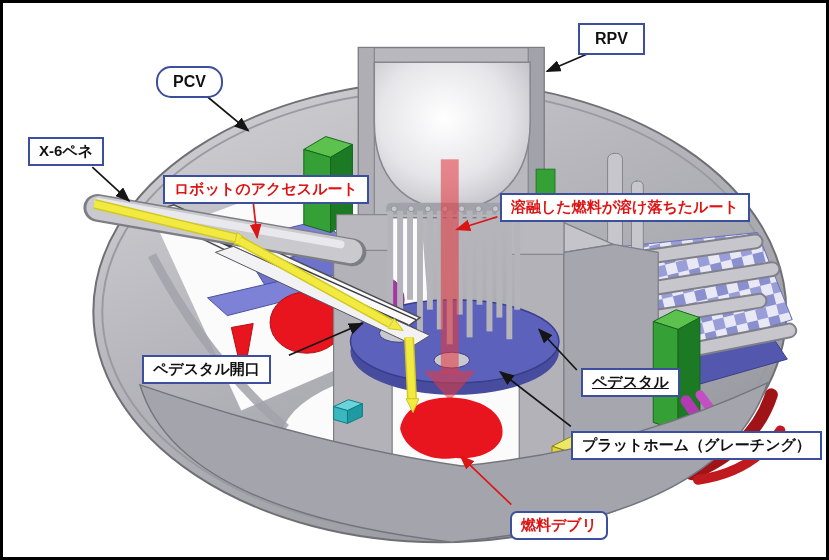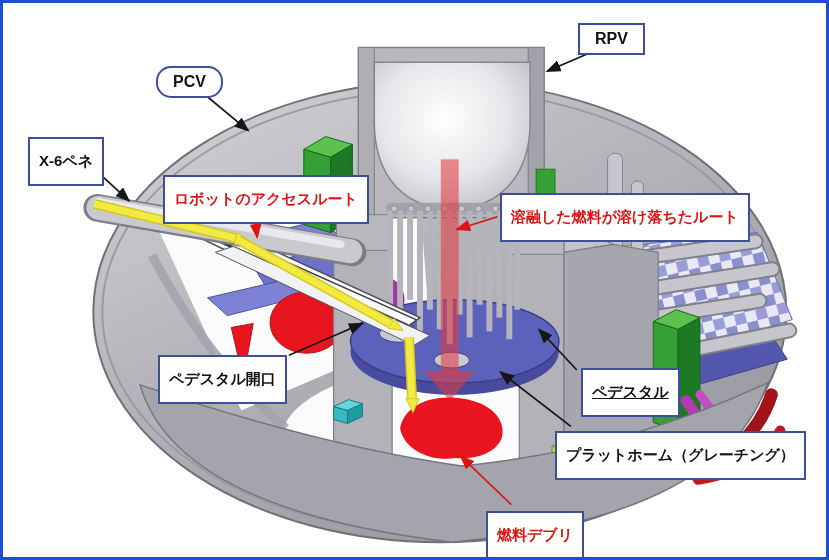--- a/index.html
+++ b/index.html
@@ -1,20 +1,20 @@
 <!DOCTYPE html>
 <html style="--c-label_border: #3c4e9e; --c-annotation_red: #dd1414; --c-annotation_black: #151515; --c-route_yellow: #f2ea40; --c-molten_red: rgba(226,58,66,0.58); --c-debris_red: #e8141e; --c-metal_gray: #b4b4ba; --c-platform_blue: #5c61bc; --c-equipment_green: #35a035; --c-equipment_magenta: #a636a6; --c-equipment_cyan: #39b8c0; --c-equipment_yellow: #ddd535;"><head>
 <meta charset="utf-8">
 <style>
   html,body{margin:0;padding:0;background:#fff;}
-  .stage{position:relative;width:829px;height:560px;background:#fff;border:3px solid #1d4ed8;box-sizing:border-box;overflow:hidden;
+  .stage{position:relative;width:829px;height:560px;background:#fff;border:3px solid #000000;box-sizing:border-box;overflow:hidden;
          font-family:"Liberation Sans","DejaVu Sans",sans-serif;}
   .scene{position:absolute;left:0;top:0;width:100%;height:100%;}
   .lbl{position:absolute;background:#fff;border:2px solid var(--c-label_border,#3c4e9e);color:#111;
-       font-weight:600;font-size:15px;line-height:1.25;padding:13px 9px;white-space:nowrap;z-index:5;}
+       font-weight:600;font-size:15px;line-height:1.25;padding:3px 9px;white-space:nowrap;z-index:5;}
   .lbl.big{font-size:16px;padding:4px 15px;}
   .lbl.red{color:var(--c-annotation_red,#dd1414);}
   .route-line{stroke:var(--c-route_yellow,#f2ea40);stroke-width:7;fill:none;}
   .route-under{stroke:#d2c822;stroke-width:10;fill:none;}
   .route-head{fill:var(--c-route_yellow,#f2ea40);stroke:#cfc51e;stroke-width:1;}
   .molten{fill:var(--c-molten_red,rgba(226,58,66,0.58));}
   .debris{fill:var(--c-debris_red,#e8141e);}
   .ann-b{stroke:var(--c-annotation_black,#111);stroke-width:1.7;fill:none;}
   .ann-r{stroke:var(--c-annotation_red,#dd1414);stroke-width:1.7;fill:none;}
   .mkb{fill:var(--c-annotation_black,#111);}
@@ -231,18 +231,18 @@
     <line x1="498" y1="216" x2="457" y2="229" class="ann-r" marker-end="url(#mR)"></line>
     <line x1="512" y1="507" x2="461" y2="458" class="ann-r" marker-end="url(#mR)"></line>
   </g>
 </svg>
 
 <div class="lbl big" style="left:575px;top:20px;">RPV</div>
 <div class="lbl big" style="left:153px;top:63px;border-radius:15px;">PCV</div>
 <div class="lbl" style="left:25px;top:134px;">X-6ペネ</div>
 <div class="lbl red" style="left:497px;top:190px;">溶融した燃料が溶け落ちたルート</div>
 <div class="lbl red" style="left:160px;top:172px;">ロボットのアクセスルート</div>
-<div class="lbl" style="left:155px;top:352px;">ペデスタル開口</div>
+<div class="lbl" style="left:139px;top:352px;">ペデスタル開口</div>
 <div class="lbl" style="left:578px;top:365px;text-decoration:underline;">ペデスタル</div>
-<div class="lbl" style="left:552px;top:428px;">プラットホーム（グレーチング）</div>
-<div class="lbl red" style="left:483px;top:508px;">燃料デブリ</div>
+<div class="lbl" style="left:568px;top:428px;">プラットホーム（グレーチング）</div>
+<div class="lbl red" style="left:507px;top:508px;border-radius:7px;">燃料デブリ</div>
 
 </div>
 
 </body></html>

